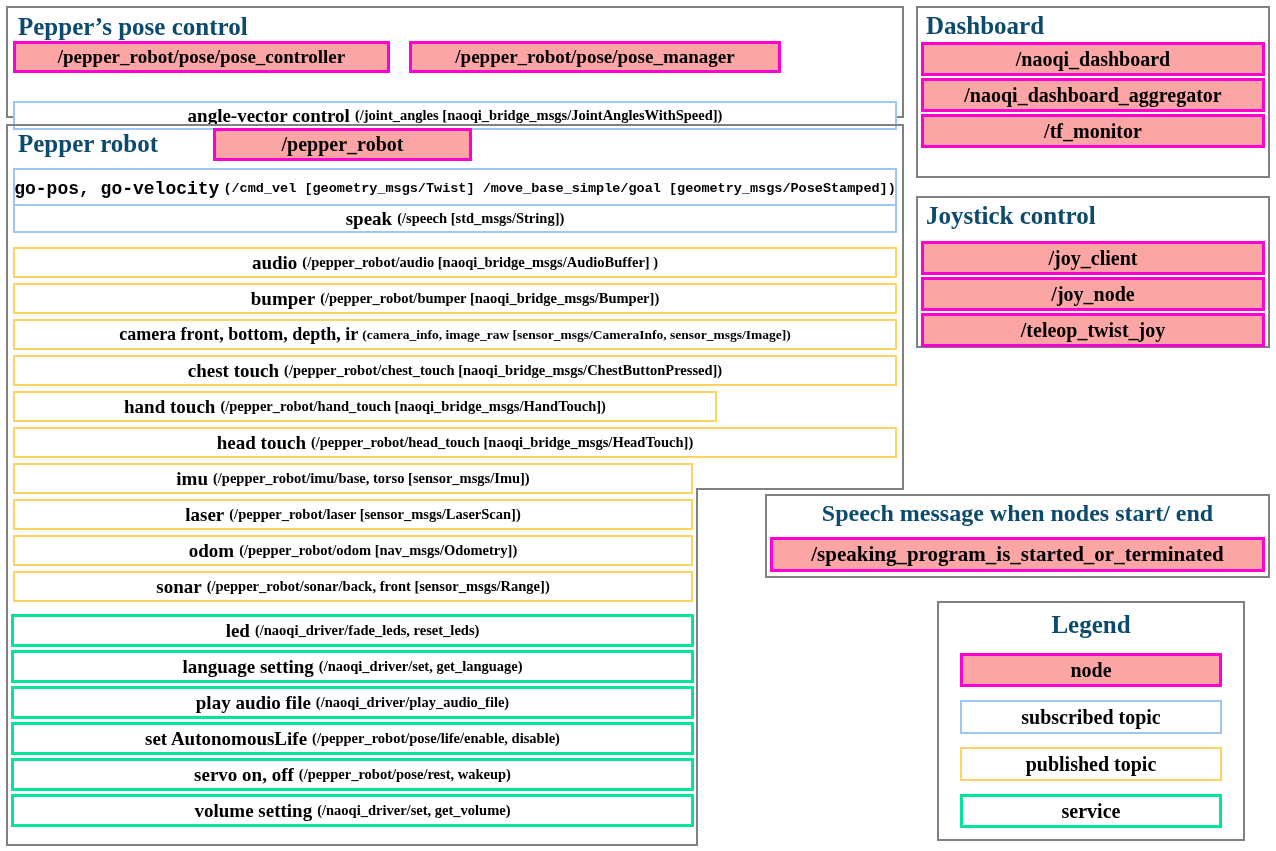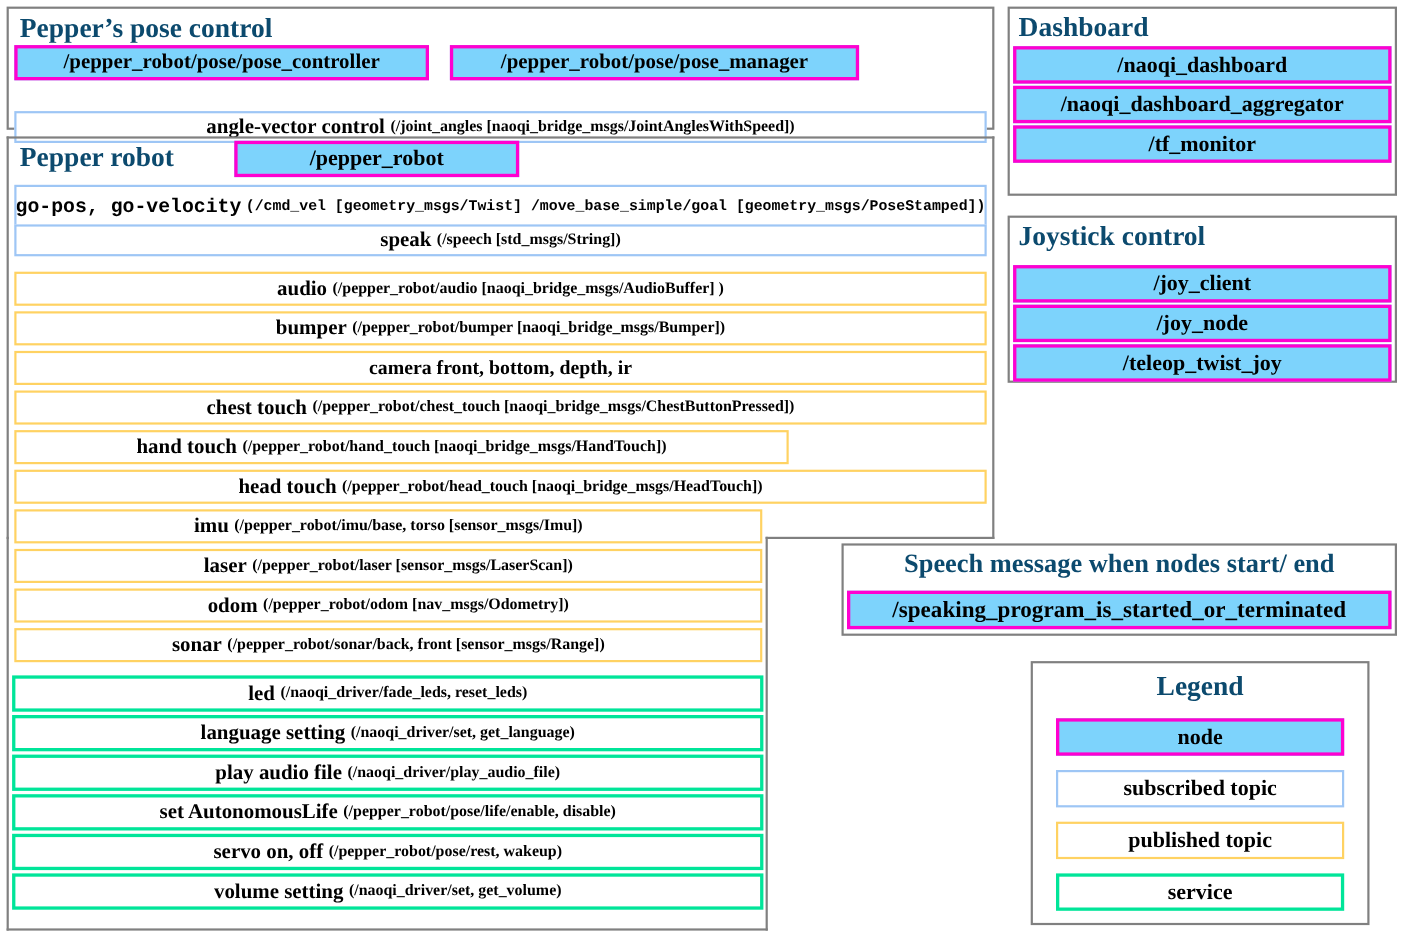--- a/index.html
+++ b/index.html
@@ -45,21 +45,21 @@
     background: #ffffff;
     white-space: nowrap;
     overflow: hidden;
   }
   .row .rtext {
     display: inline-block;
     color: #000000;
   }
 
   .node-box {
-    background: #7dd3fc;
+    background: #fca5a5;
     border: 3px solid #ff00d0;
   }
   .sub-box {
     background: #ffffff;
     border: 2px solid #9ec6f5;
   }
   .pub-box {
     background: #ffffff;
     border: 2px solid #ffd262;
   }
@@ -139,20 +139,21 @@
   <span class="rtext t-sub" style="margin-left:5px;">(/pepper_robot/audio [naoqi_bridge_msgs/AudioBuffer] )</span>
 </div>
 
 <div class="row pub-box" style="left:13px; top:283px; width:884px; height:31px;">
   <span class="rtext t-main">bumper</span>
   <span class="rtext t-sub" style="margin-left:5px;">(/pepper_robot/bumper [naoqi_bridge_msgs/Bumper])</span>
 </div>
 
 <div class="row pub-box" style="left:13px; top:319px; width:884px; height:31px;">
   <span class="rtext t-main" style="font-size:18px;">camera front, bottom, depth, ir</span>
+  <span class="rtext t-sub" style="margin-left:4px; font-size:13.5px;">(camera_info, image_raw [sensor_msgs/CameraInfo,  sensor_msgs/Image])</span>
 </div>
 
 <div class="row pub-box" style="left:13px; top:355px; width:884px; height:31px;">
   <span class="rtext t-main">chest touch</span>
   <span class="rtext t-sub" style="margin-left:5px;">(/pepper_robot/chest_touch [naoqi_bridge_msgs/ChestButtonPressed])</span>
 </div>
 
 <div class="row pub-box" style="left:13px; top:391px; width:704px; height:31px;">
   <span class="rtext t-main">hand touch</span>
   <span class="rtext t-sub" style="margin-left:5px;text-align:center;">(/pepper_robot/hand_touch [naoqi_bridge_msgs/HandTouch])</span>

